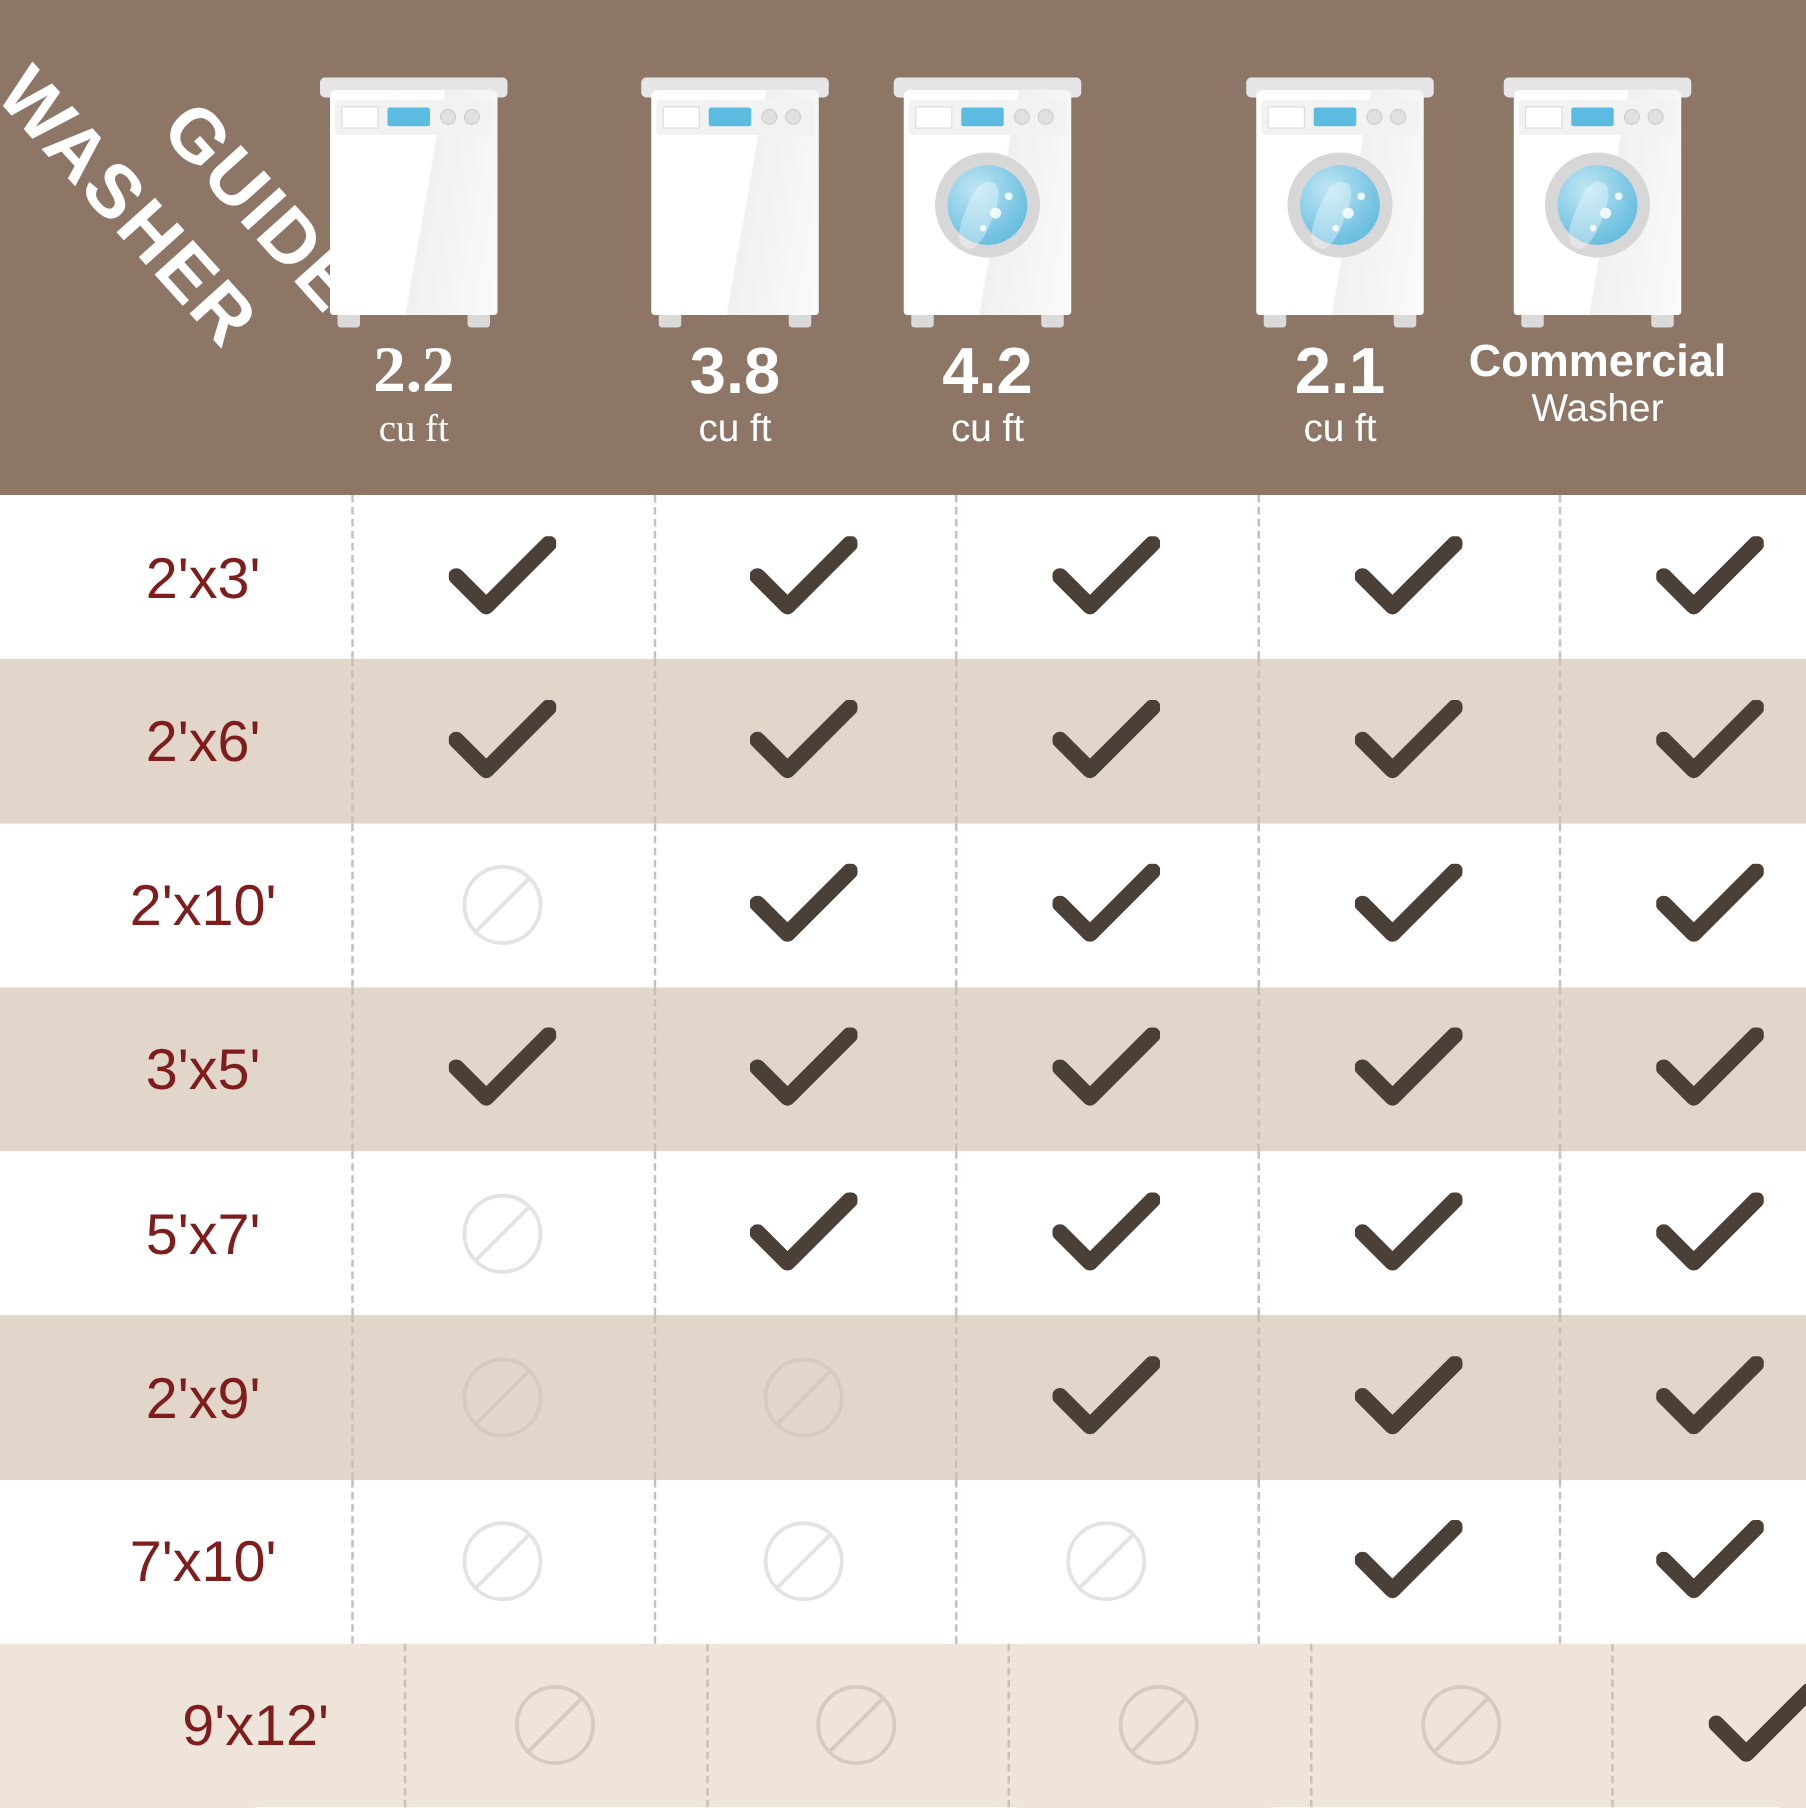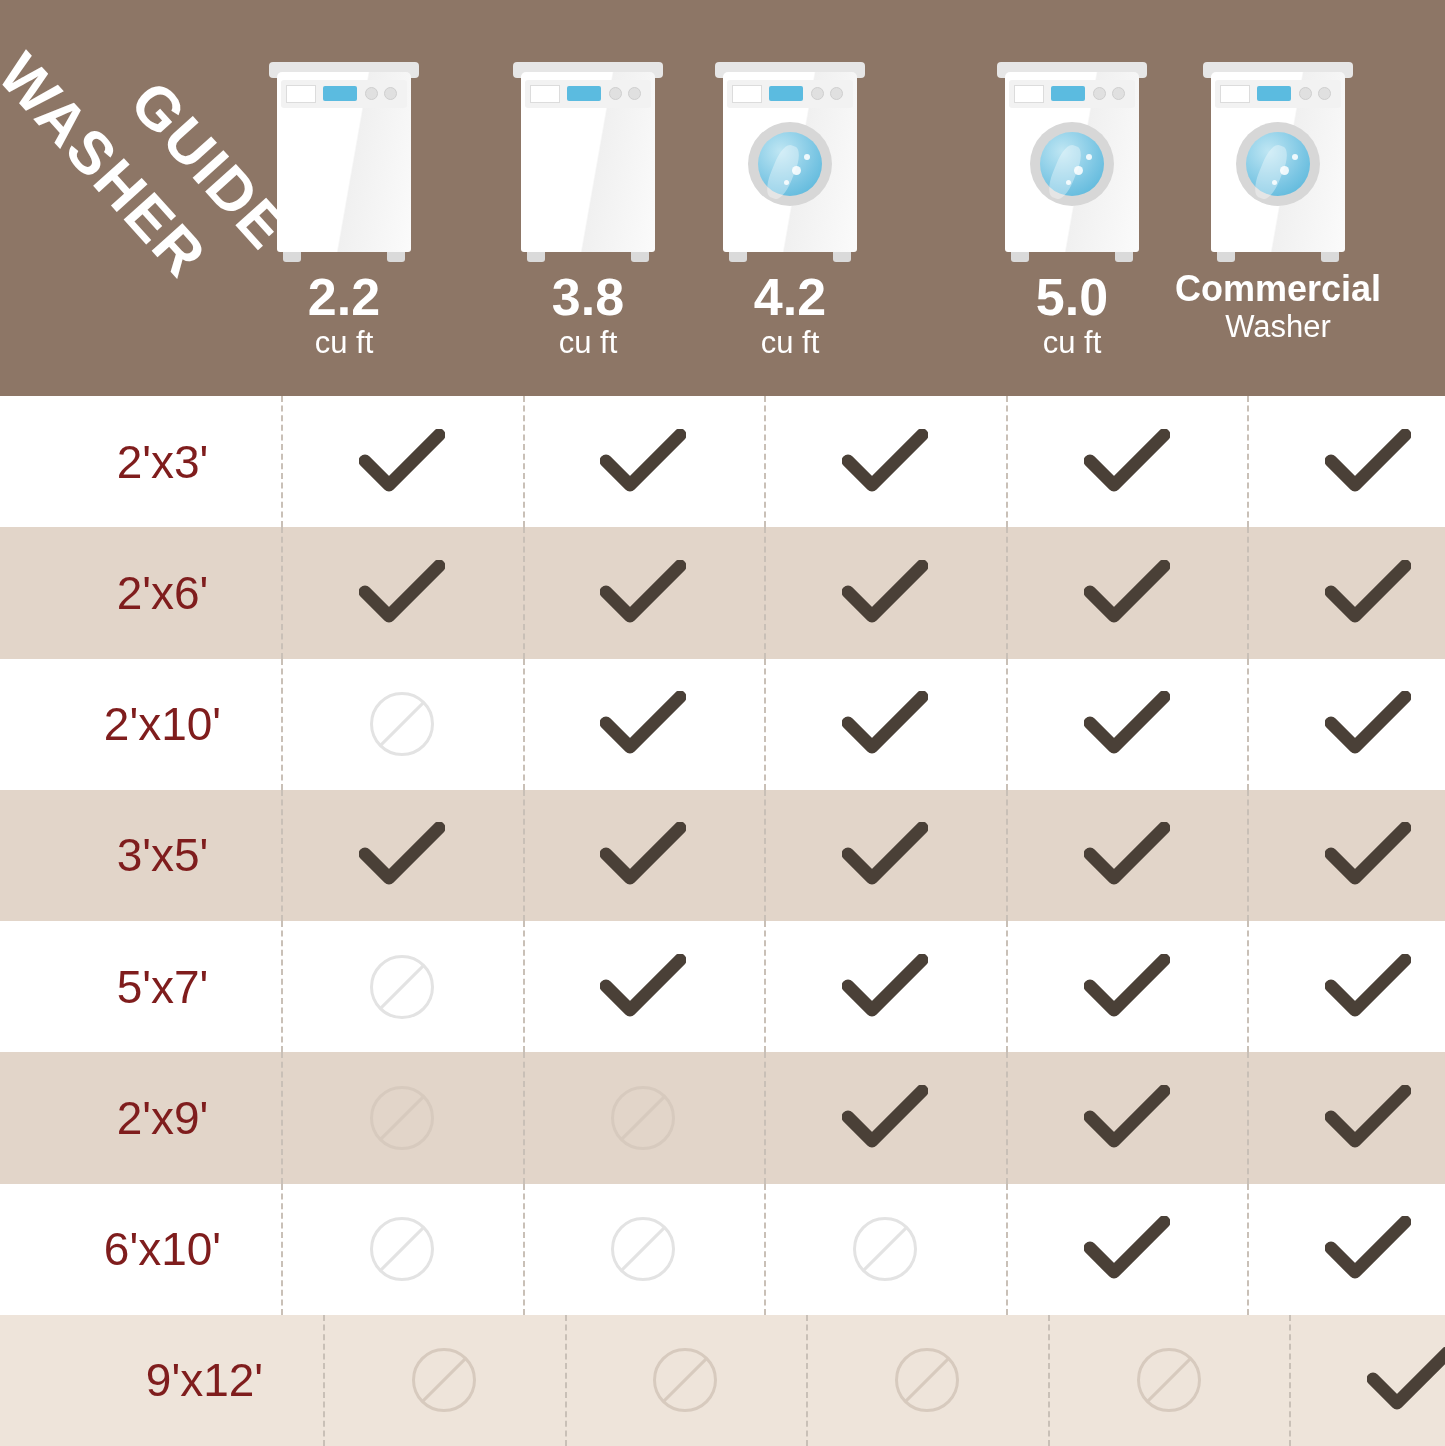--- a/index.html
+++ b/index.html
@@ -269,21 +269,21 @@
 <body>
 
 <div id="guide">
 
   <div class="header">
     <div class="title-block">
       <div class="title-line l1">WASHER</div>
       <div class="title-line l2">GUIDE</div>
     </div>
 
-    <div class="col-head" style="left:234px;">
+    <div class="col-head" style="left:221px;font-family:Liberation Serif, serif;">
       <div class="washer-art">
         <div class="wash-top"></div>
         <div class="wash-body"></div>
         <div class="wash-panel">
           <div class="panel-grid"></div>
           <div class="panel-display"></div>
           <div class="panel-knob k1"></div>
           <div class="panel-knob k2"></div>
         </div>
         <div class="wash-feet fl"></div>
@@ -349,21 +349,21 @@
           <div class="wash-door-inner">
             <div class="wash-door-gloss"></div>
             <div class="bubble" style="left:34px;top:34px;width:9px;height:9px;"></div>
             <div class="bubble" style="left:46px;top:22px;width:6px;height:6px;"></div>
             <div class="bubble" style="left:26px;top:48px;width:5px;height:5px;"></div>
           </div>
         </div>
         <div class="wash-feet fl"></div>
         <div class="wash-feet fr"></div>
       </div>
-      <div class="col-cap">5.0</div>
+      <div class="col-cap">2.1</div>
       <div class="col-unit">cu ft</div>
     </div>
 
     <div class="col-head" style="left:1168px;">
       <div class="washer-art">
         <div class="wash-top"></div>
         <div class="wash-body"></div>
         <div class="wash-panel">
           <div class="panel-grid"></div>
           <div class="panel-display"></div>
@@ -623,21 +623,21 @@
         <div class="cell">
           <div class="divider" style="left: 0px;"></div>
           <span>
             <svg class="check" viewBox="0 0 86 66" xmlns="http://www.w3.org/2000/svg">
               <path d="M6 32 L30 56 L80 6" fill="none" stroke="#4a4037" stroke-width="13" stroke-linecap="round" stroke-linejoin="round"></path>
             </svg>
           </span>
         </div>
       </div>
       <div class="row odd">
-        <div class="row-label">6'x10'</div>
+        <div class="row-label">7'x10'</div>
         <div class="cell">
           <div class="divider" style="left: 0px;"></div>
           <span class="nope"></span>
         </div>
         <div class="cell">
           <div class="divider" style="left: 0px;"></div>
           <span class="nope"></span>
         </div>
         <div class="cell">
           <div class="divider" style="left: 0px;"></div>

